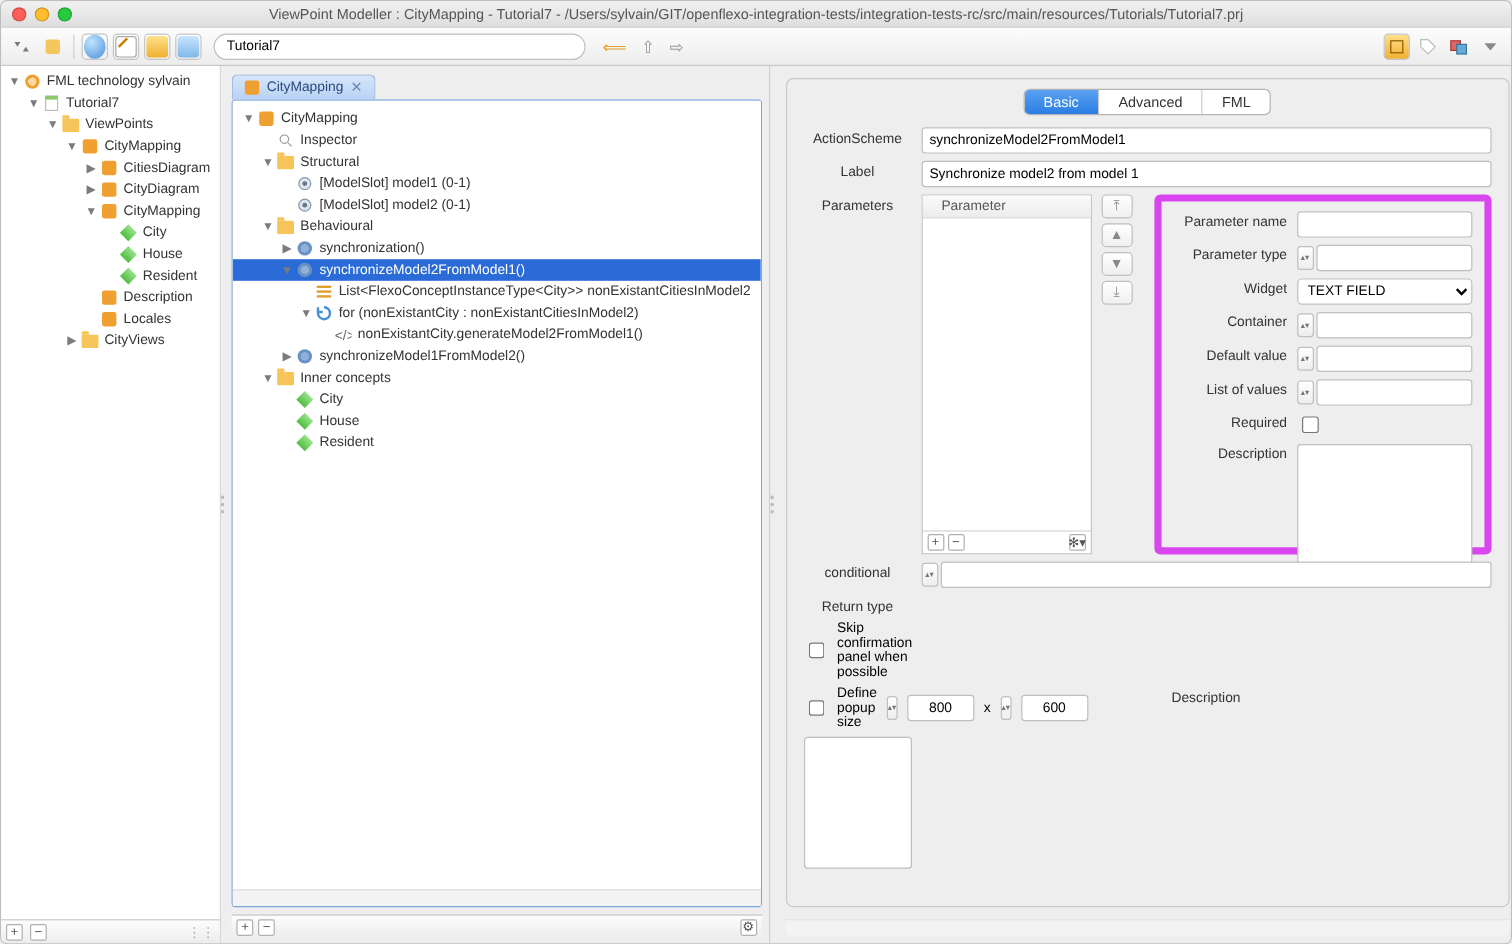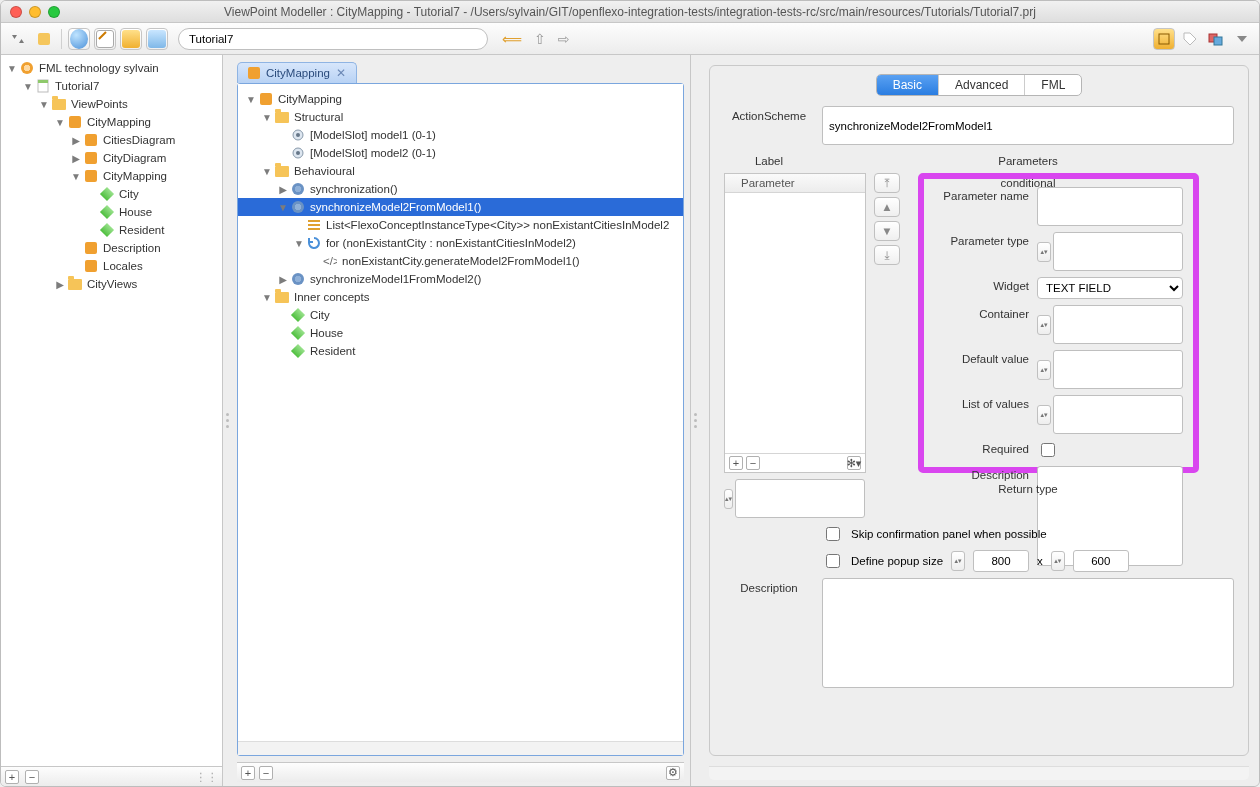--- a/index.html
+++ b/index.html
@@ -57,21 +57,21 @@
 
 .r-inner { margin:10px; border:1px solid #c9c9c9; border-radius:6px; background:#eee; flex:1; display:flex; flex-direction:column; min-height:0; overflow:auto; }
 .seg { display:flex; justify-content:center; padding:8px 0 10px 0; }
 .seg-group { display:flex; border:1px solid #b5b5b5; border-radius:5px; overflow:hidden; background:#fff; }
 .seg-btn { padding:3px 16px; font-size:12px; color:#333; cursor:pointer; border-right:1px solid #ccc; }
 .seg-btn:last-child { border-right:none; }
 .seg-btn.active { background:linear-gradient(#5aa1f2,#2a7de1); color:#fff; }
 
 .form { display:grid; grid-template-columns: 90px 1fr; gap:6px 8px; padding:0 14px 10px 14px; align-items:start; }
 .form label { text-align:center; color:#333; padding-top:4px; }
-.txt { height:39px; border:1px solid #bfbfbf; border-radius:3px; padding:0 6px; background:#fff; width:100%; }
+.txt { height:22px; border:1px solid #bfbfbf; border-radius:3px; padding:0 6px; background:#fff; width:100%; }
 .txt[disabled] { color:#9b9b9b; background:#fafafa; }
 
 .param-row { display:grid; grid-template-columns: 142px 36px 1fr; gap:8px; }
 .param-list { border:1px solid #c5c5c5; background:#fff; height:300px; display:flex; flex-direction:column; }
 .param-head { background:linear-gradient(#fafafa,#ececec); border-bottom:1px solid #d5d5d5; padding:3px 16px; color:#555; }
 .param-body { flex:1; }
 .param-foot { border-top:1px solid #d5d5d5; display:flex; align-items:center; padding:2px 4px; gap:3px; }
 .vbtns { display:flex; flex-direction:column; gap:4px; }
 .vbtn { width:26px; height:20px; border:1px solid #c0c0c0; border-radius:4px; background:linear-gradient(#fff,#efefef); display:flex; align-items:center; justify-content:center; color:#888; cursor:pointer; }
 
@@ -310,20 +310,31 @@
             <div class="node">
               <span class="ind" style="width: 6px;"></span>
               <span class="toggle">▼</span>
               <span class="icon">
                 <div class="ic-puzzle"></div>
               </span>
               <span class="label">CityMapping</span>
             </div>
             <div class="node">
               <span class="ind" style="width: 22px;"></span>
+              <span class="toggle"></span>
+              <span class="icon">
+                <svg width="12" height="12">
+                  <circle cx="5" cy="5" r="3.5" fill="none" stroke="#999"></circle>
+                  <line x1="8" y1="8" x2="11" y2="11" stroke="#999"></line>
+                </svg>
+              </span>
+              <span class="label">Inspector</span>
+            </div>
+            <div class="node">
+              <span class="ind" style="width: 22px;"></span>
               <span class="toggle">▼</span>
               <span class="icon">
                 <div class="ic-folder"></div>
               </span>
               <span class="label">Structural</span>
             </div>
             <div class="node">
               <span class="ind" style="width: 38px;"></span>
               <span class="toggle"></span>
               <span class="icon">
@@ -467,20 +478,21 @@
             <div class="seg-btn">Advanced</div>
             <div class="seg-btn">FML</div>
           </div>
         </div>
 
         <div class="form">
           <label>ActionScheme</label>
           <input class="txt" value="synchronizeModel2FromModel1" style="">
 
           <label>Label</label>
+          <input class="txt" value="Synchronize model2 from model 1" style="">
 
           <label>Parameters</label>
           <div class="param-row">
             <div class="param-list">
               <div class="param-head">Parameter</div>
               <div class="param-body"></div>
               <div class="param-foot">
                 <span class="sq">+</span>
                 <span class="sq">−</span>
                 <div style="flex:1"></div>

